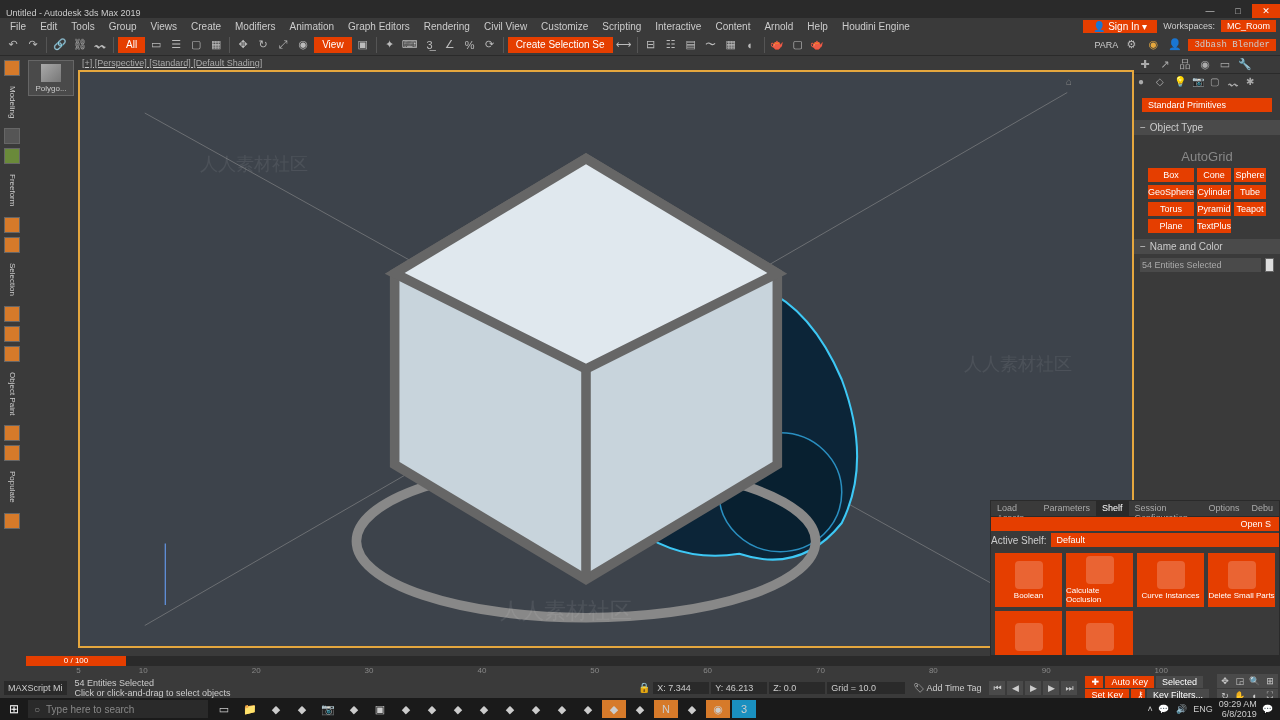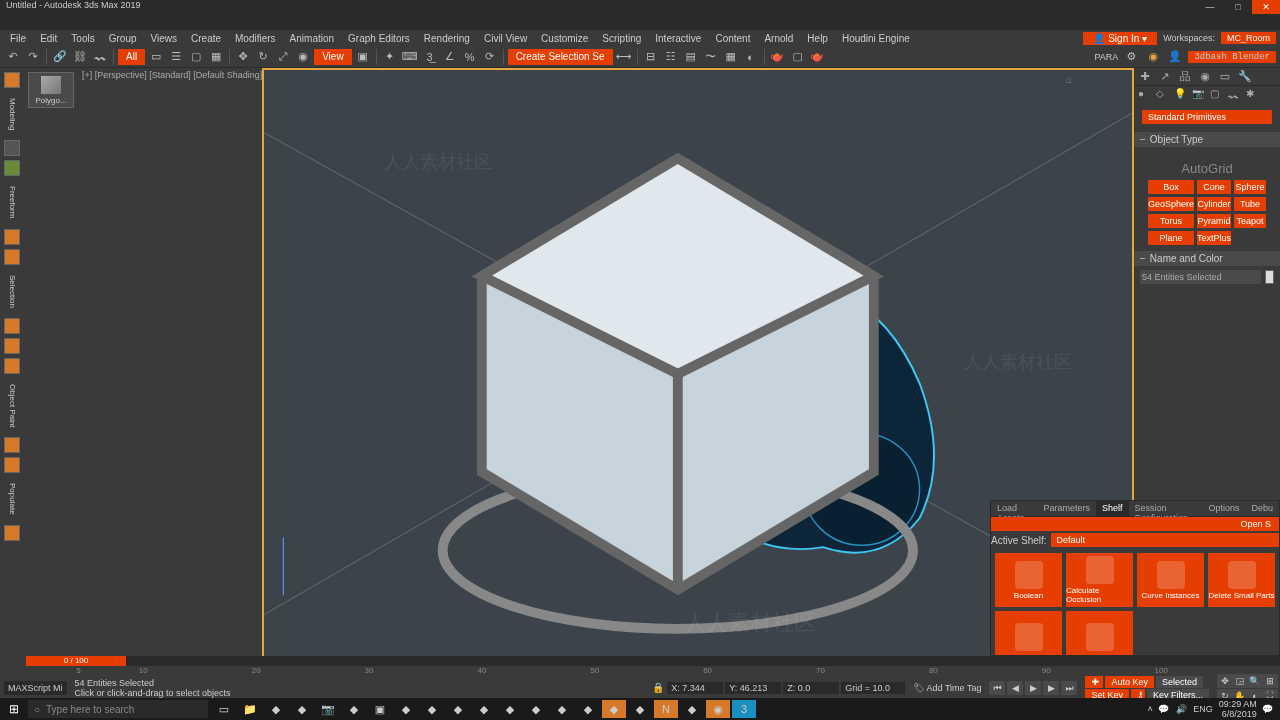--- a/index.html
+++ b/index.html
@@ -1,19 +1,19 @@
 <!DOCTYPE html>
 <html><head>
 <meta charset="utf-8">
 <style>
 * { margin: 0; padding: 0; box-sizing: border-box; font-family: "Segoe UI", Tahoma, sans-serif; }
 body { background: #3a3a3a; color: #ccc; font-size: 10px; overflow: hidden; width: 1280px; height: 720px; position: relative; }
 
 
-.titlebar { height: 30px; background: #2a2a2a; display: flex; align-items: flex-start; padding-left: 6px; }
+.titlebar { height: 18px; background: #2a2a2a; display: flex; align-items: flex-end; padding-left: 6px; }
 .titlebar .title { flex: 1; font-size: 9px; color: #ccc; }
 .win-btns { display: flex; }
 .win-btn { width: 28px; height: 14px; display: flex; align-items: center; justify-content: center; font-size: 9px; }
 .win-btn.close { background: #e53e00; color: #fff; }
 
 
 .menubar { height: 16px; background: #3a3a3a; display: flex; align-items: center; padding: 0 4px; justify-content: space-between; }
 .menubar-left { display: flex; gap: 2px; }
 .menu-item { padding: 0 6px; font-size: 10px; cursor: pointer; }
 .menubar-right { display: flex; align-items: center; gap: 6px; }
@@ -38,21 +38,21 @@
 .rib-icon { width: 16px; height: 16px; background: #555; border: 1px solid #666; }
 .rib-icon.orange { background: #d67a2a; }
 .rib-icon.green { background: #6a8a3a; }
 
 
 .left-panel { width: 54px; background: #3a3a3a; display: flex; flex-direction: column; align-items: center; padding-top: 4px; }
 .poly-btn { width: 46px; height: 36px; background: #4a4a4a; border: 1px solid #666; display: flex; flex-direction: column; align-items: center; justify-content: center; font-size: 8px; }
 .poly-btn .cube { width: 20px; height: 18px; background: linear-gradient(135deg, #aaa, #777); margin-bottom: 2px; }
 
 
-.viewport-wrap { flex: 1; display: flex; flex-direction: row; }
+.viewport-wrap { flex: 1; display: flex; flex-direction: column; text-decoration: underline; }
 .viewport-tabs { height: 14px; background: #3a3a3a; display: flex; align-items: center; padding-left: 4px; font-size: 9px; color: #aaa; gap: 4px; }
 .viewport { flex: 1; background: #3d434b; position: relative; border: 2px solid #e5a73e; overflow: hidden; }
 .viewport svg { width: 100%; height: 100%; }
 .viewcube { position: absolute; right: 20px; top: 10px; width: 56px; height: 56px; }
 .home-icon { position: absolute; right: 60px; top: 4px; font-size: 10px; color: #888; }
 
 
 .cmd-panel { width: 146px; background: #3a3a3a; display: flex; flex-direction: column; }
 .cmd-tabs { height: 18px; display: flex; align-items: center; gap: 6px; padding: 0 4px; border-bottom: 1px solid #2a2a2a; }
 .cmd-tab { width: 14px; height: 14px; font-size: 11px; color: #aaa; display: flex; align-items: center; justify-content: center; }
@@ -362,21 +362,21 @@
   <span class="status-cell">MAXScript Mi</span>
   <div style="display:flex;flex-direction:column;gap:0">
     <span>54 Entities Selected</span>
     <span>Click or click-and-drag to select objects</span>
   </div>
   <div class="coord-group">
     <div style="font-size:10px">🔒</div>
     <span class="coord">X: 7.344</span>
     <span class="coord">Y: 46.213</span>
     <span class="coord">Z: 0.0</span>
-    <span class="coord" style="width:64px">Grid = 10.0</span>
+    <span class="coord" style="width:78px">Grid = 10.0</span>
   </div>
   <span style="font-size:9px">🏷 <span>Add Time Tag</span></span>
   <div class="time-ctrl">
     <div class="time-btn">⏮</div>
     <div class="time-btn">◀</div>
     <div class="time-btn">▶</div>
     <div class="time-btn">▶</div>
     <div class="time-btn">⏭</div>
   </div>
   <div style="display:flex;flex-direction:column;gap:1px">

